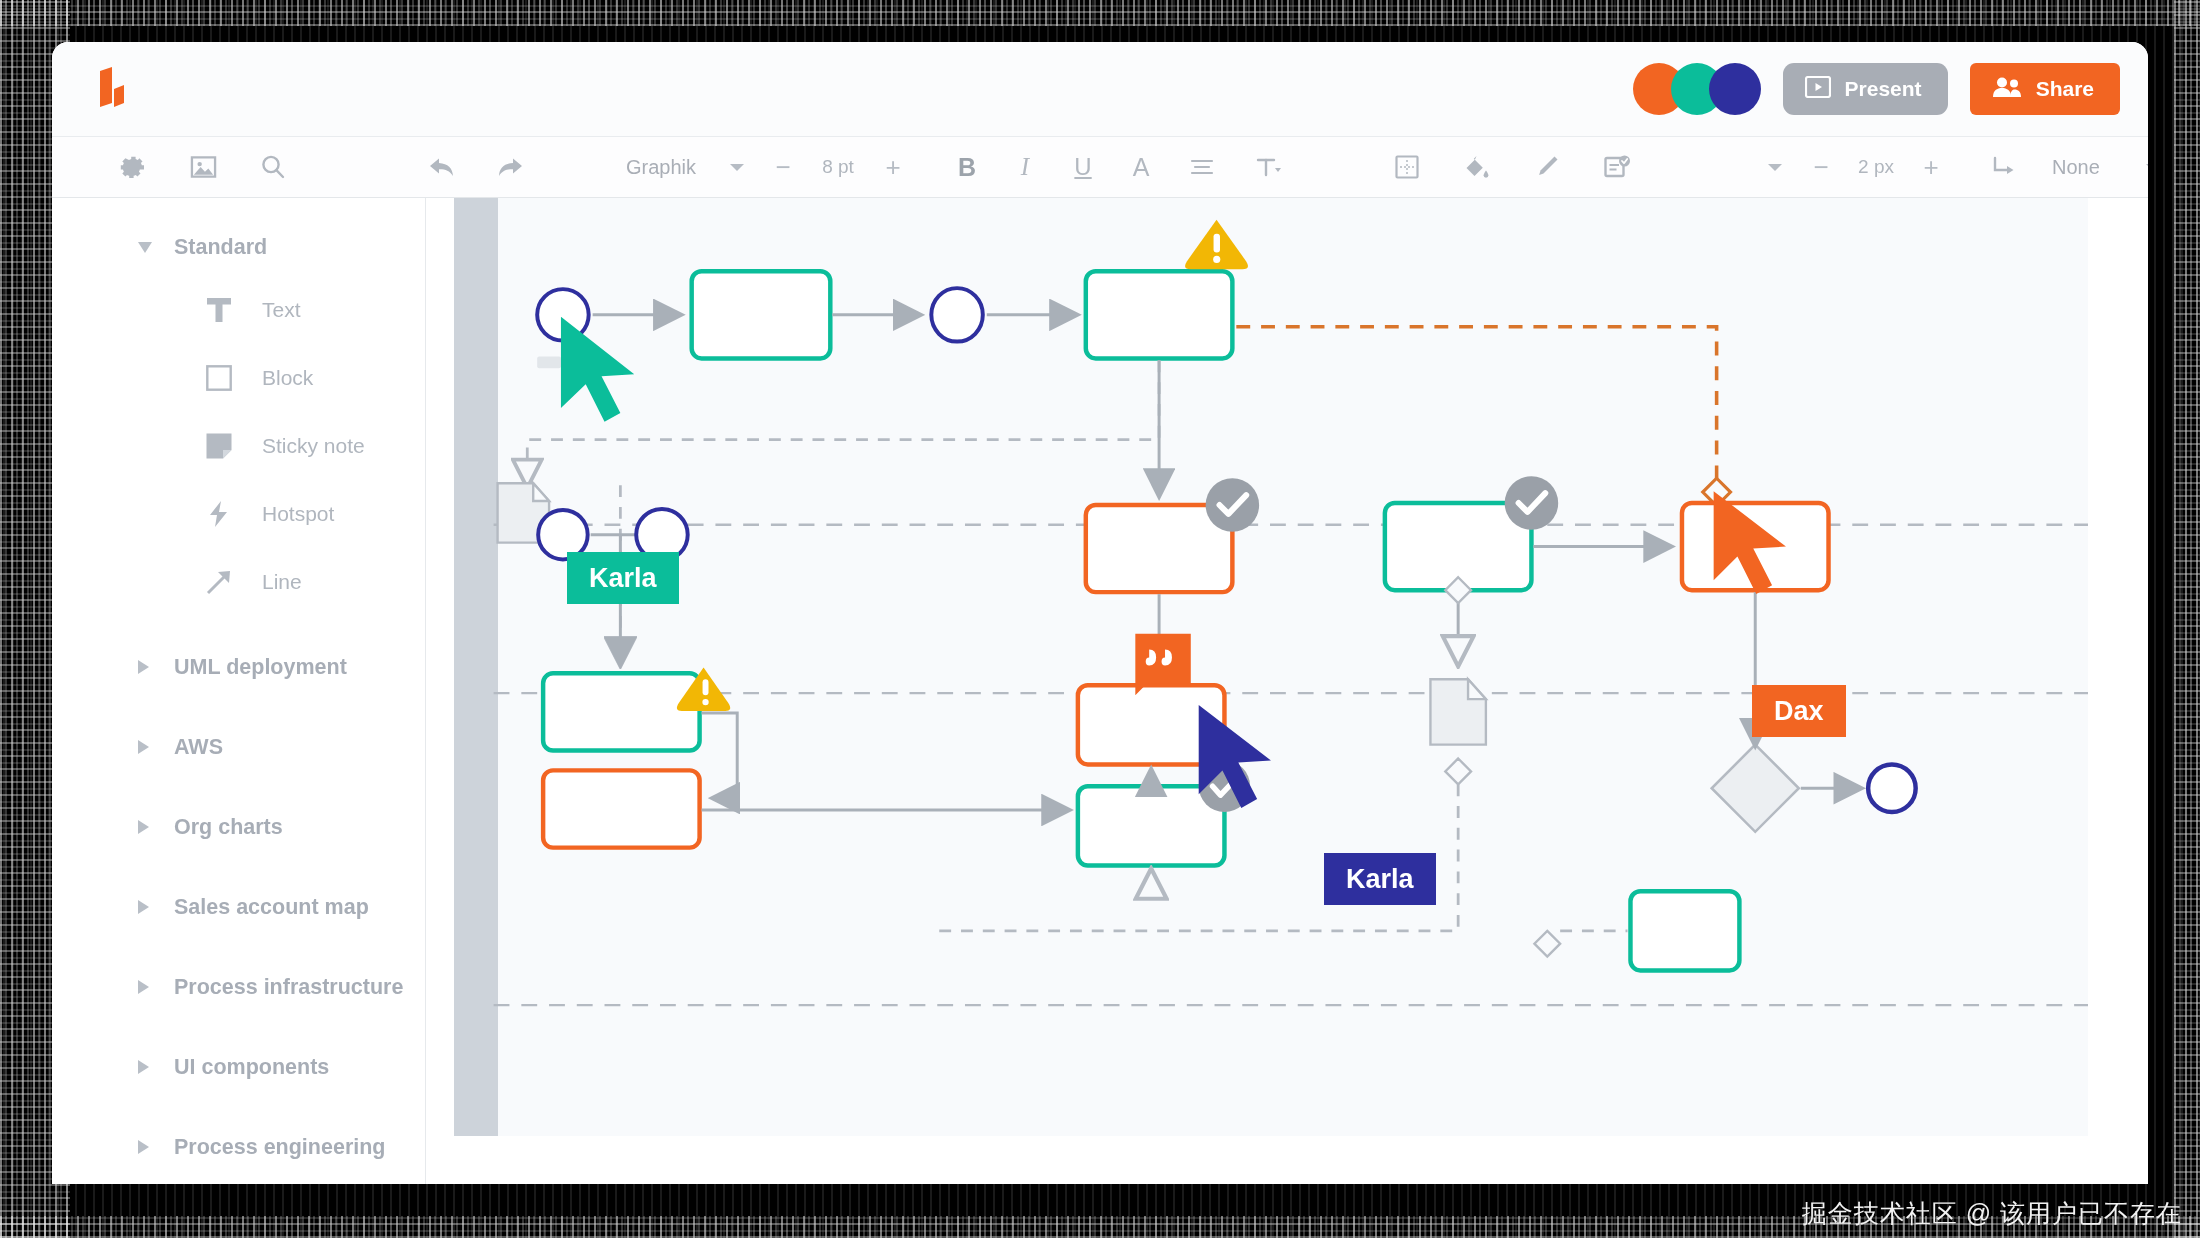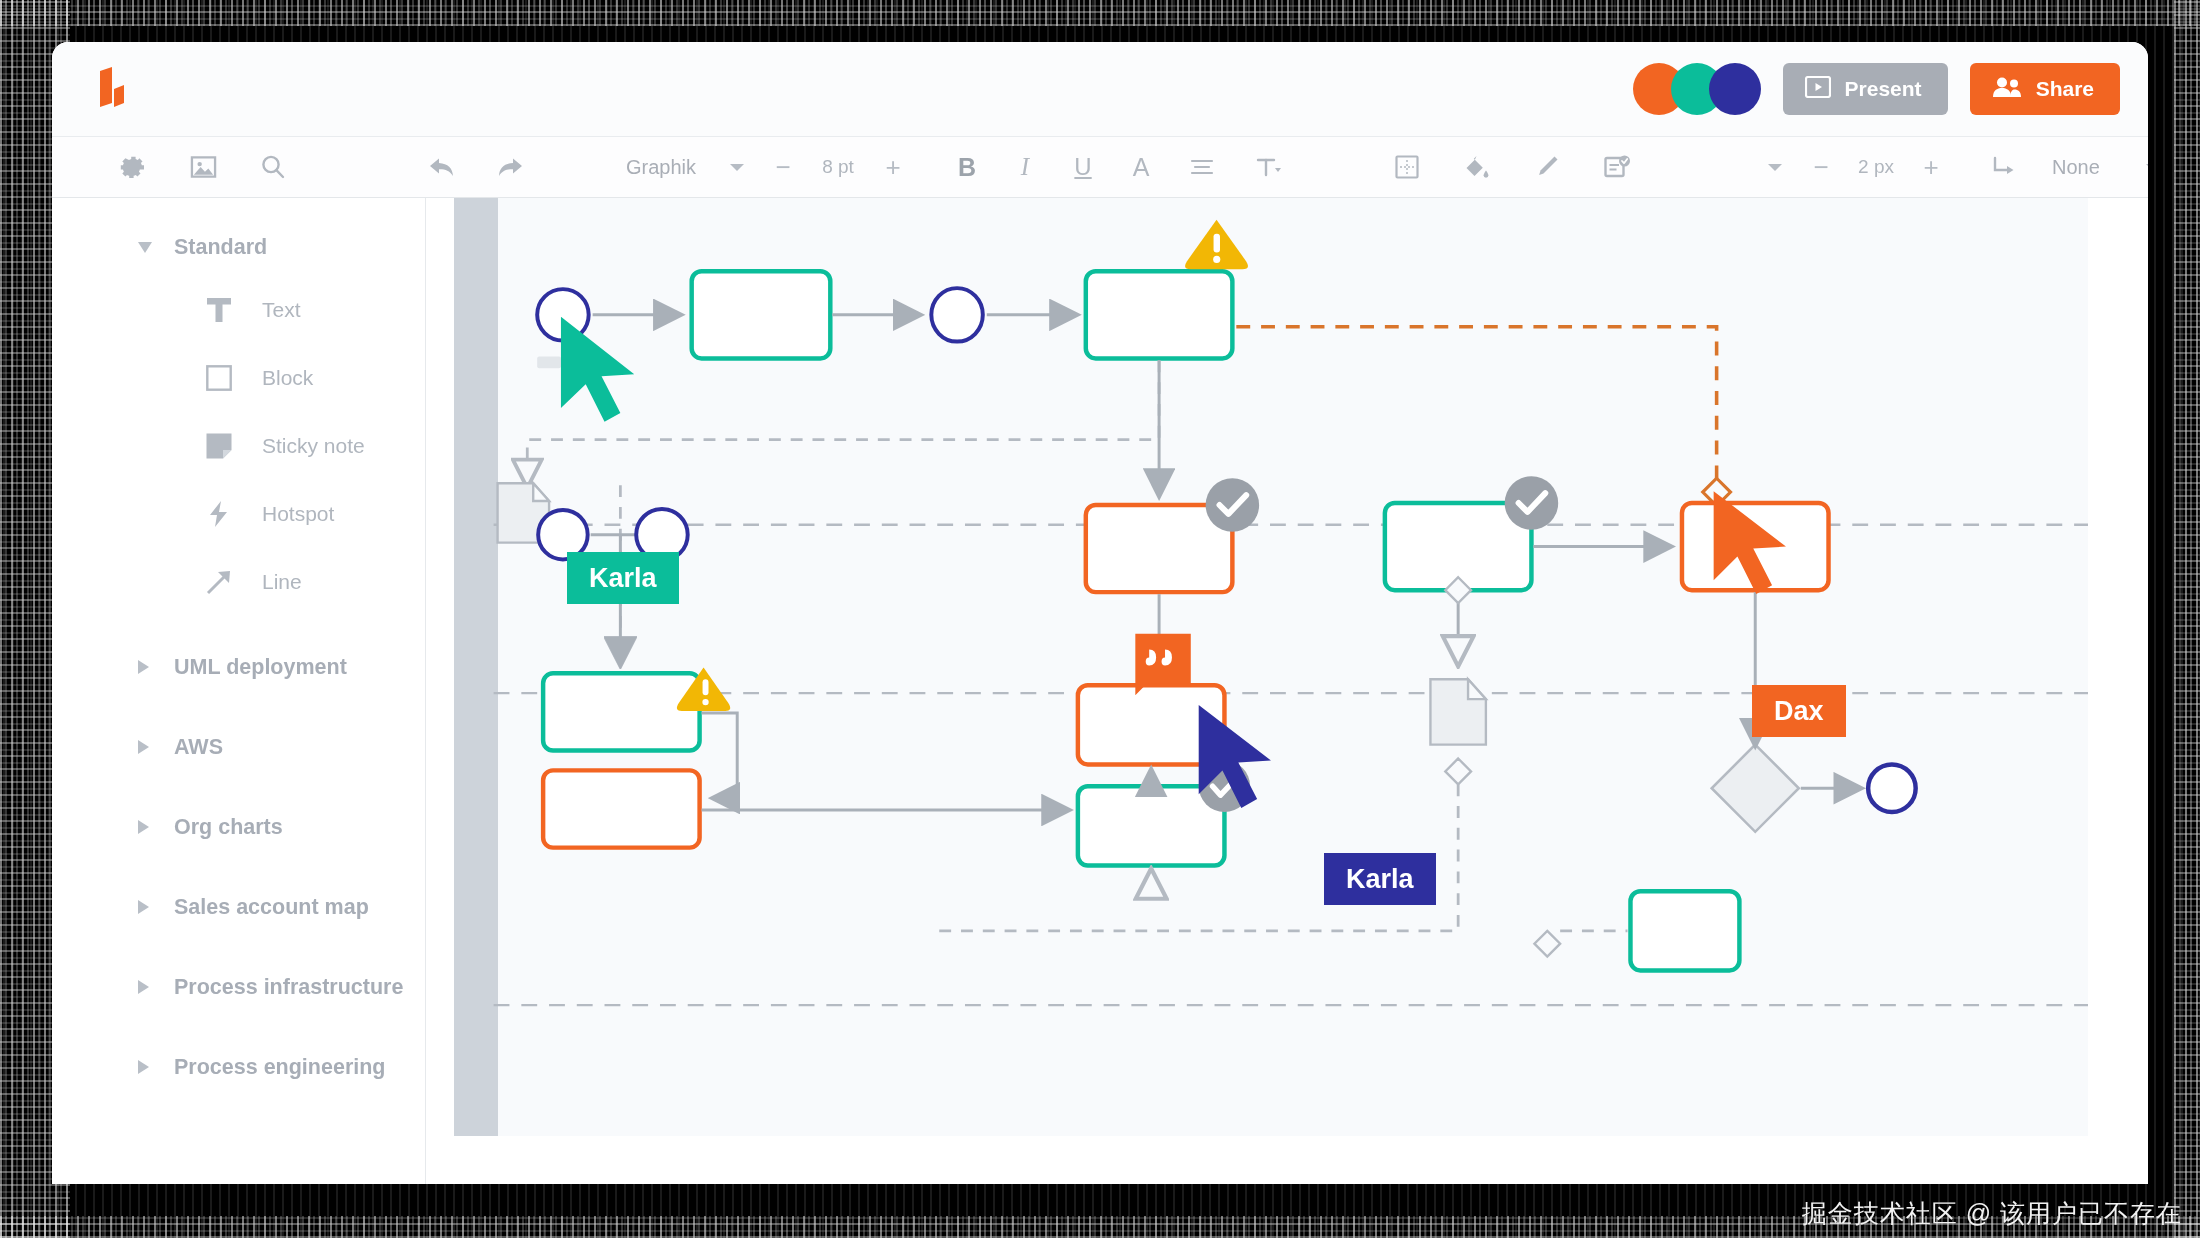--- a/index.html
+++ b/index.html
@@ -59,21 +59,21 @@
   }
   .avatar:first-child { margin-left: 0; }
   .hbtn {
     height: 52px; border: none; border-radius: 6px;
     display: flex; align-items: center; gap: 14px;
     padding: 0 26px 0 22px;
     color: #fff; font-size: 21px; font-weight: 600;
     cursor: pointer;
     font-family: "Liberation Sans", sans-serif;
   }
-  #present-btn { background: #a8adb5; }
+  #present-btn { background: #a8adb5; border-radius: 11px; }
   #share-btn   { background: #f26522; }
 
   
   #toolbar {
     height: 62px; flex: 0 0 62px;
     background: #fdfdfe;
     border-top: 1px solid #e9ecef;
     border-bottom: 1px solid #e4e7ea;
     display: flex; align-items: center;
     color: #aeb4bc;
@@ -417,20 +417,24 @@
           <span class="cat-label">Org charts</span>
         </div>
         <div class="cat" style="margin-top:22px;">
           <span class="tri tri-right"></span>
           <span class="cat-label">Sales account map</span>
         </div>
         <div class="cat" style="margin-top:22px;">
           <span class="tri tri-right"></span>
           <span class="cat-label">Process infrastructure</span>
         </div>
+        <div class="cat" style="margin-top:22px;">
+          <span class="tri tri-right"></span>
+          <span class="cat-label">UI components</span>
+        </div>
         <div class="cat" style="margin-top:22px;text-align:center;">
           <span class="tri tri-right"></span>
           <span class="cat-label">Process engineering</span>
         </div>
       </div>
 
       <div id="canvas">
         <div id="sheet">
           <div id="pool-band"></div>
 

